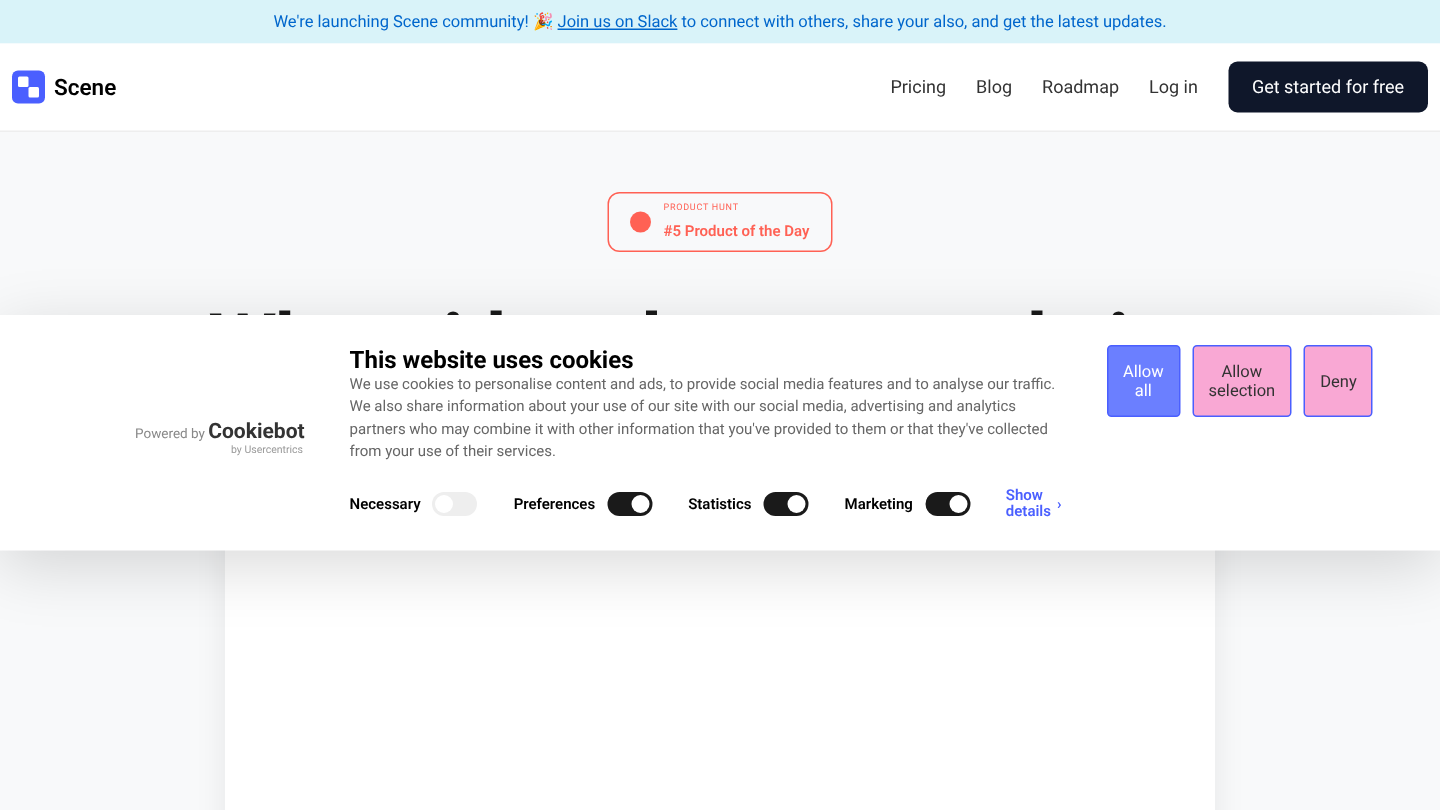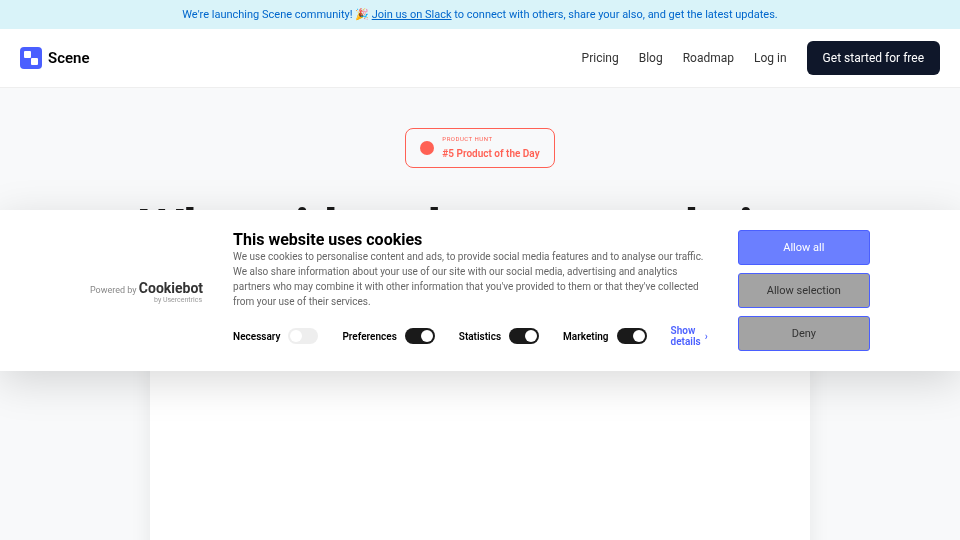--- a/index.html
+++ b/index.html
@@ -1,19 +1,19 @@
 <!DOCTYPE html>
 <html><head>
 <meta charset="utf-8">
 <style>
 *{margin:0;padding:0;box-sizing:border-box;font-family:-apple-system,BlinkMacSystemFont,"Segoe UI",Roboto,sans-serif}
 body{background:#f8f9fa}
 .announce{background:#d9f3f9;padding:8px;text-align:center;font-size:11px;color:#0066cc}
 .announce a{color:#0066cc;text-decoration:underline}
-.header{background:#fff;border-bottom:1px solid #eee;padding:12px 20px;display:flex;align-items:center;justify-content:space-between}
+.header{background:#fff;border-bottom:1px solid #eee;padding:12px 8px;display:flex;align-items:center;justify-content:space-between}
 .logo{display:flex;align-items:center;gap:6px;font-weight:600;font-size:15px}
 .logo-icon{width:22px;height:22px;background:#4a5fff;border-radius:4px;position:relative}
 .logo-icon::before,.logo-icon::after{content:"";position:absolute;background:#fff;width:7px;height:7px}
 .logo-icon::before{top:4px;left:4px;border-radius:1px}
 .logo-icon::after{bottom:4px;right:4px;border-radius:1px}
 .nav{display:flex;align-items:center;gap:20px;font-size:12px}
 .nav a{color:#333;text-decoration:none}
 .cta{background:#0f172a;color:#fff;padding:10px 16px;border-radius:6px;font-size:12px;border:none;cursor:pointer}
 .hero{text-align:center;padding:40px 20px}
 .badge{display:inline-flex;align-items:center;gap:8px;border:1px solid #ff6154;border-radius:8px;padding:6px 14px;margin-bottom:30px}
@@ -31,24 +31,24 @@
 .cookie-content p{font-size:10px;color:#666;line-height:1.5;margin-bottom:16px}
 .toggles{display:flex;align-items:center;gap:24px;font-size:10px;font-weight:600}
 .toggle{display:flex;align-items:center;gap:8px}
 .switch{width:30px;height:16px;border-radius:10px;position:relative;cursor:pointer}
 .switch.off{background:#eee}
 .switch.on{background:#1a1a1a}
 .switch::after{content:"";position:absolute;width:12px;height:12px;background:#fff;border-radius:50%;top:2px}
 .switch.off::after{left:2px}
 .switch.on::after{right:2px}
 .details{color:#4a5fff;font-size:10px;cursor:pointer;display:flex;align-items:center;gap:4px}
-.cookie-btns{display:flex;flex-direction:column;gap:8px;width:145px}
+.cookie-btns{display:flex;flex-direction:row;gap:8px;width:145px}
 .cookie-btns button{padding:10px;font-size:11px;border-radius:3px;cursor:pointer;border:1px solid #4a5fff}
 .allow-all{background:#6b7fff;color:#fff}
-.allow-sel,.deny{background:#a3a3a3;color:#333;border:1px solid #4a5fff}
+.allow-sel,.deny{background:#f9a8d4;color:#333;border:1px solid #4a5fff}
 .content-area{background:#fff;margin:0 150px;height:300px;box-shadow:0 4px 20px rgba(0,0,0,0.08)}
 </style>
 </head>
 <body>
 
 <div class="announce">
 <span>We're launching Scene community! 🎉 </span><a href="#">Join us on Slack</a><span> to connect with others, share your also, and get the latest updates.</span>
 </div>
 
 <header class="header">

